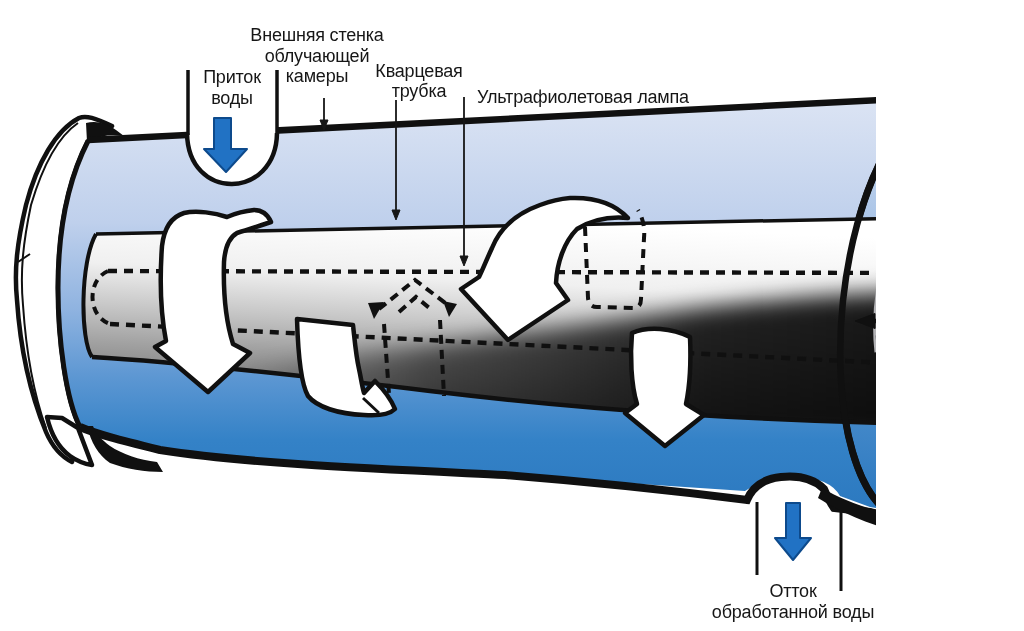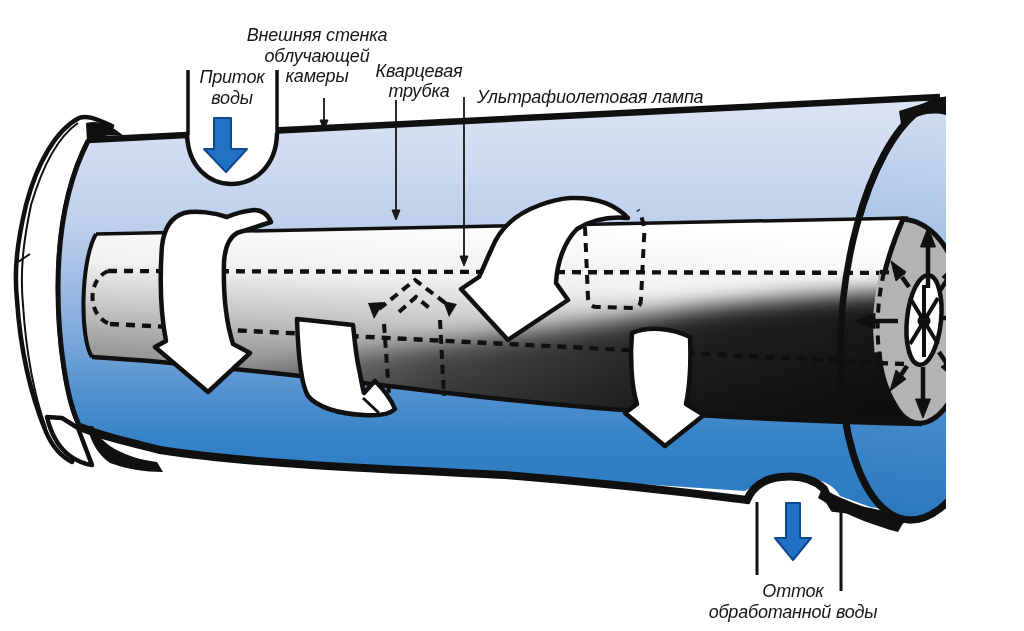--- a/index.html
+++ b/index.html
@@ -1,16 +1,16 @@
 <!DOCTYPE html>
 <html><head>
 <meta charset="utf-8">
 <style>
 html,body{margin:0;padding:0;background:#ffffff;}
-#wrap{width:946px;height:631px;position:relative;overflow:hidden;background:#fff;font-style:italic;}
+#wrap{width:876px;height:631px;position:relative;overflow:hidden;background:#fff;}
 text{font-family:"Liberation Sans",sans-serif;font-size:18px;fill:#161616;}
 </style>
 </head>
 <body>
 <div id="wrap">
 <svg width="1024" height="631" viewBox="0 0 1024 631">
 <defs>
 <linearGradient id="water" x1="0" y1="92" x2="0" y2="527" gradientUnits="userSpaceOnUse">
   <stop offset="0" stop-color="#dde5f4"></stop>
   <stop offset="0.3" stop-color="#bfd0ec"></stop>

